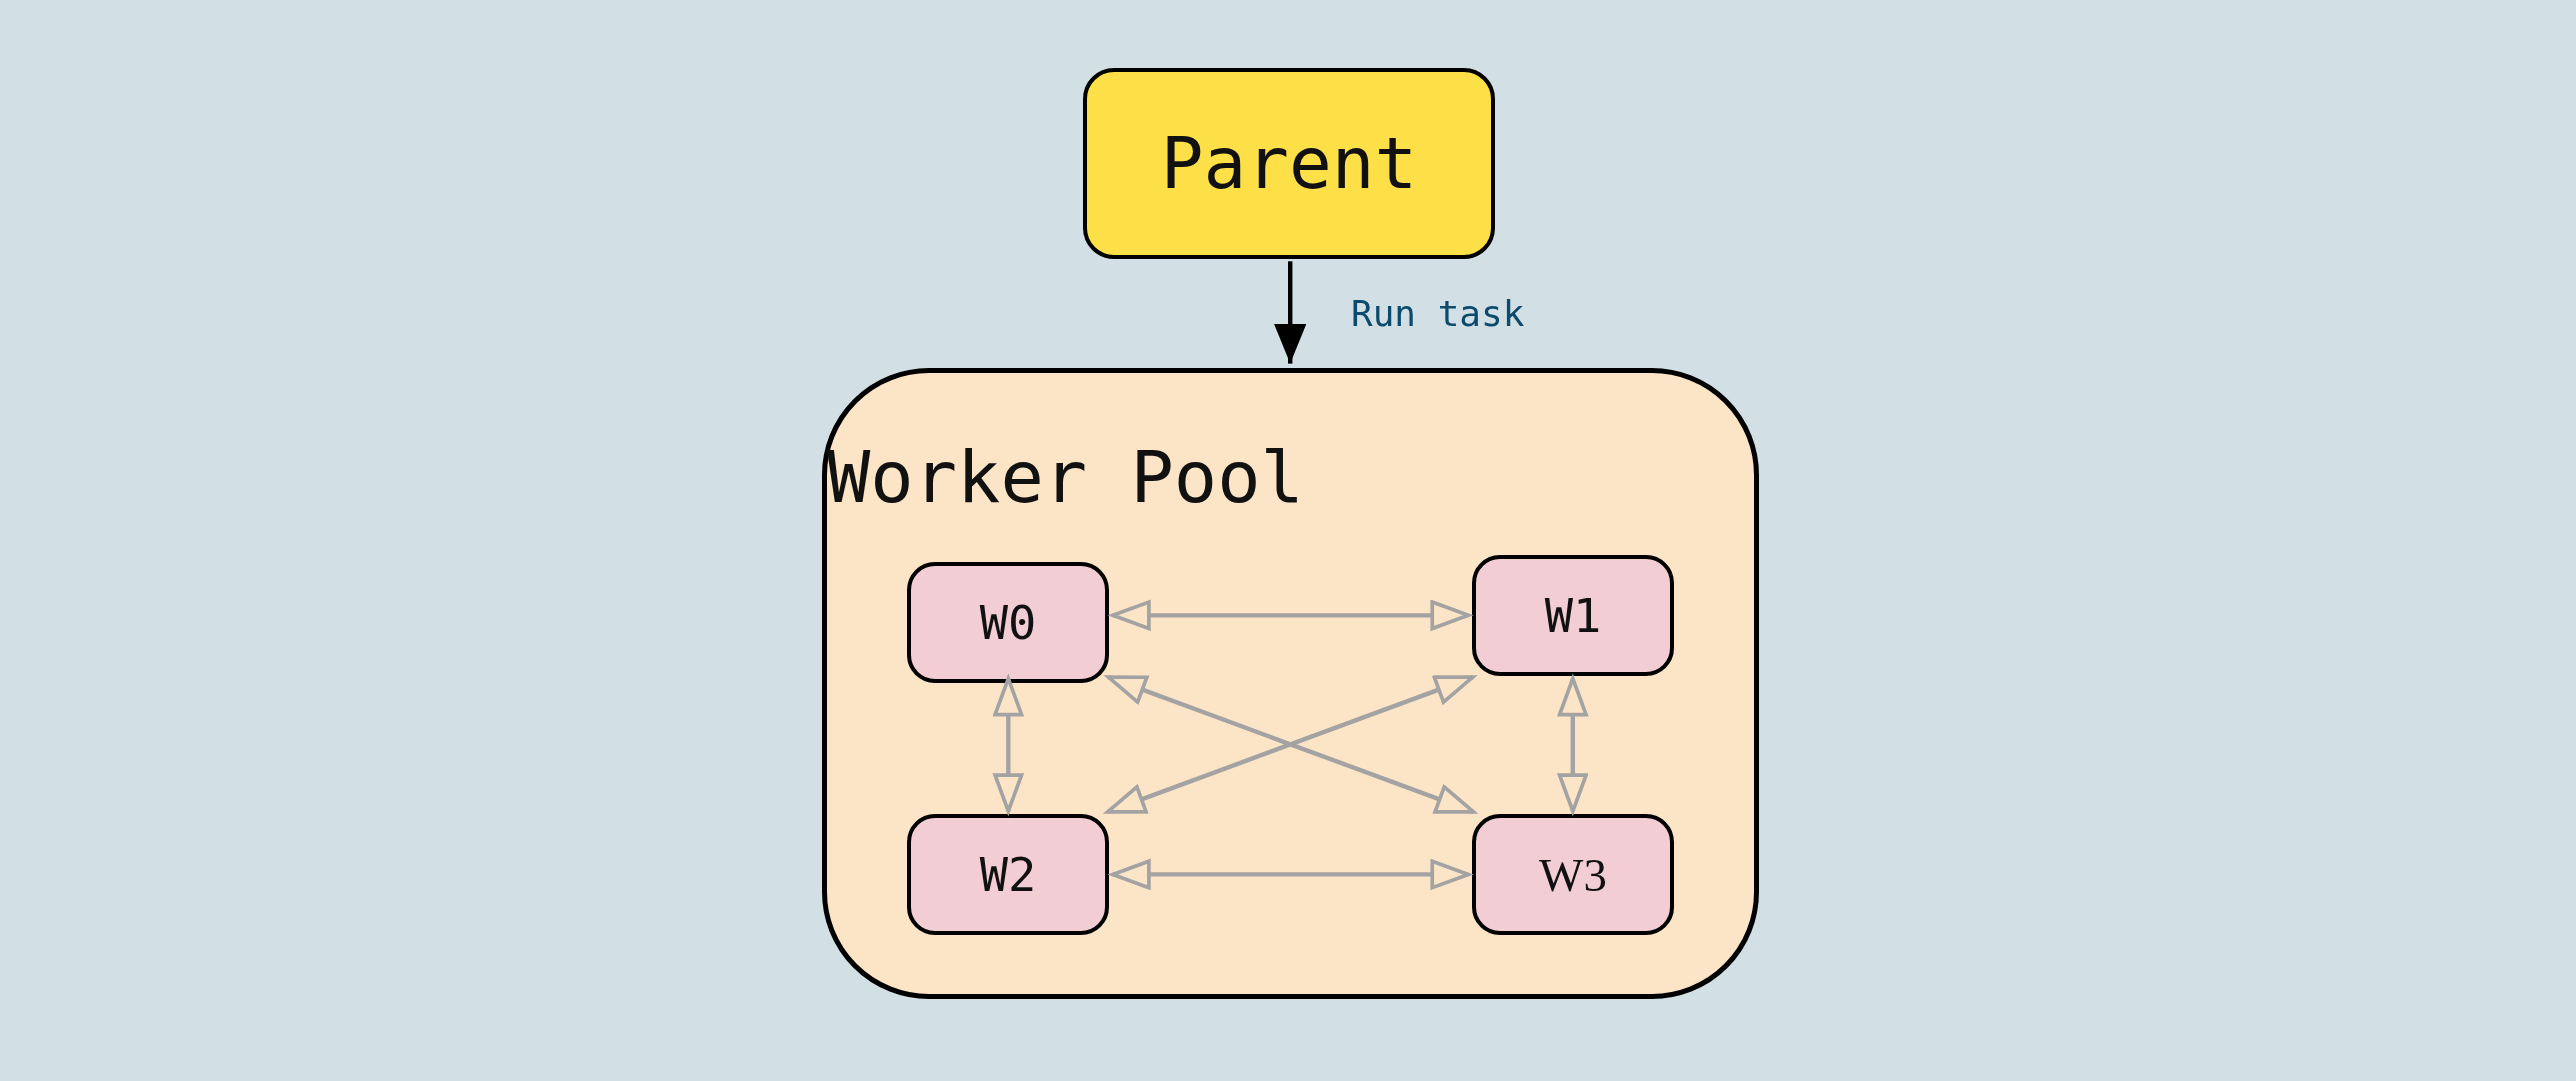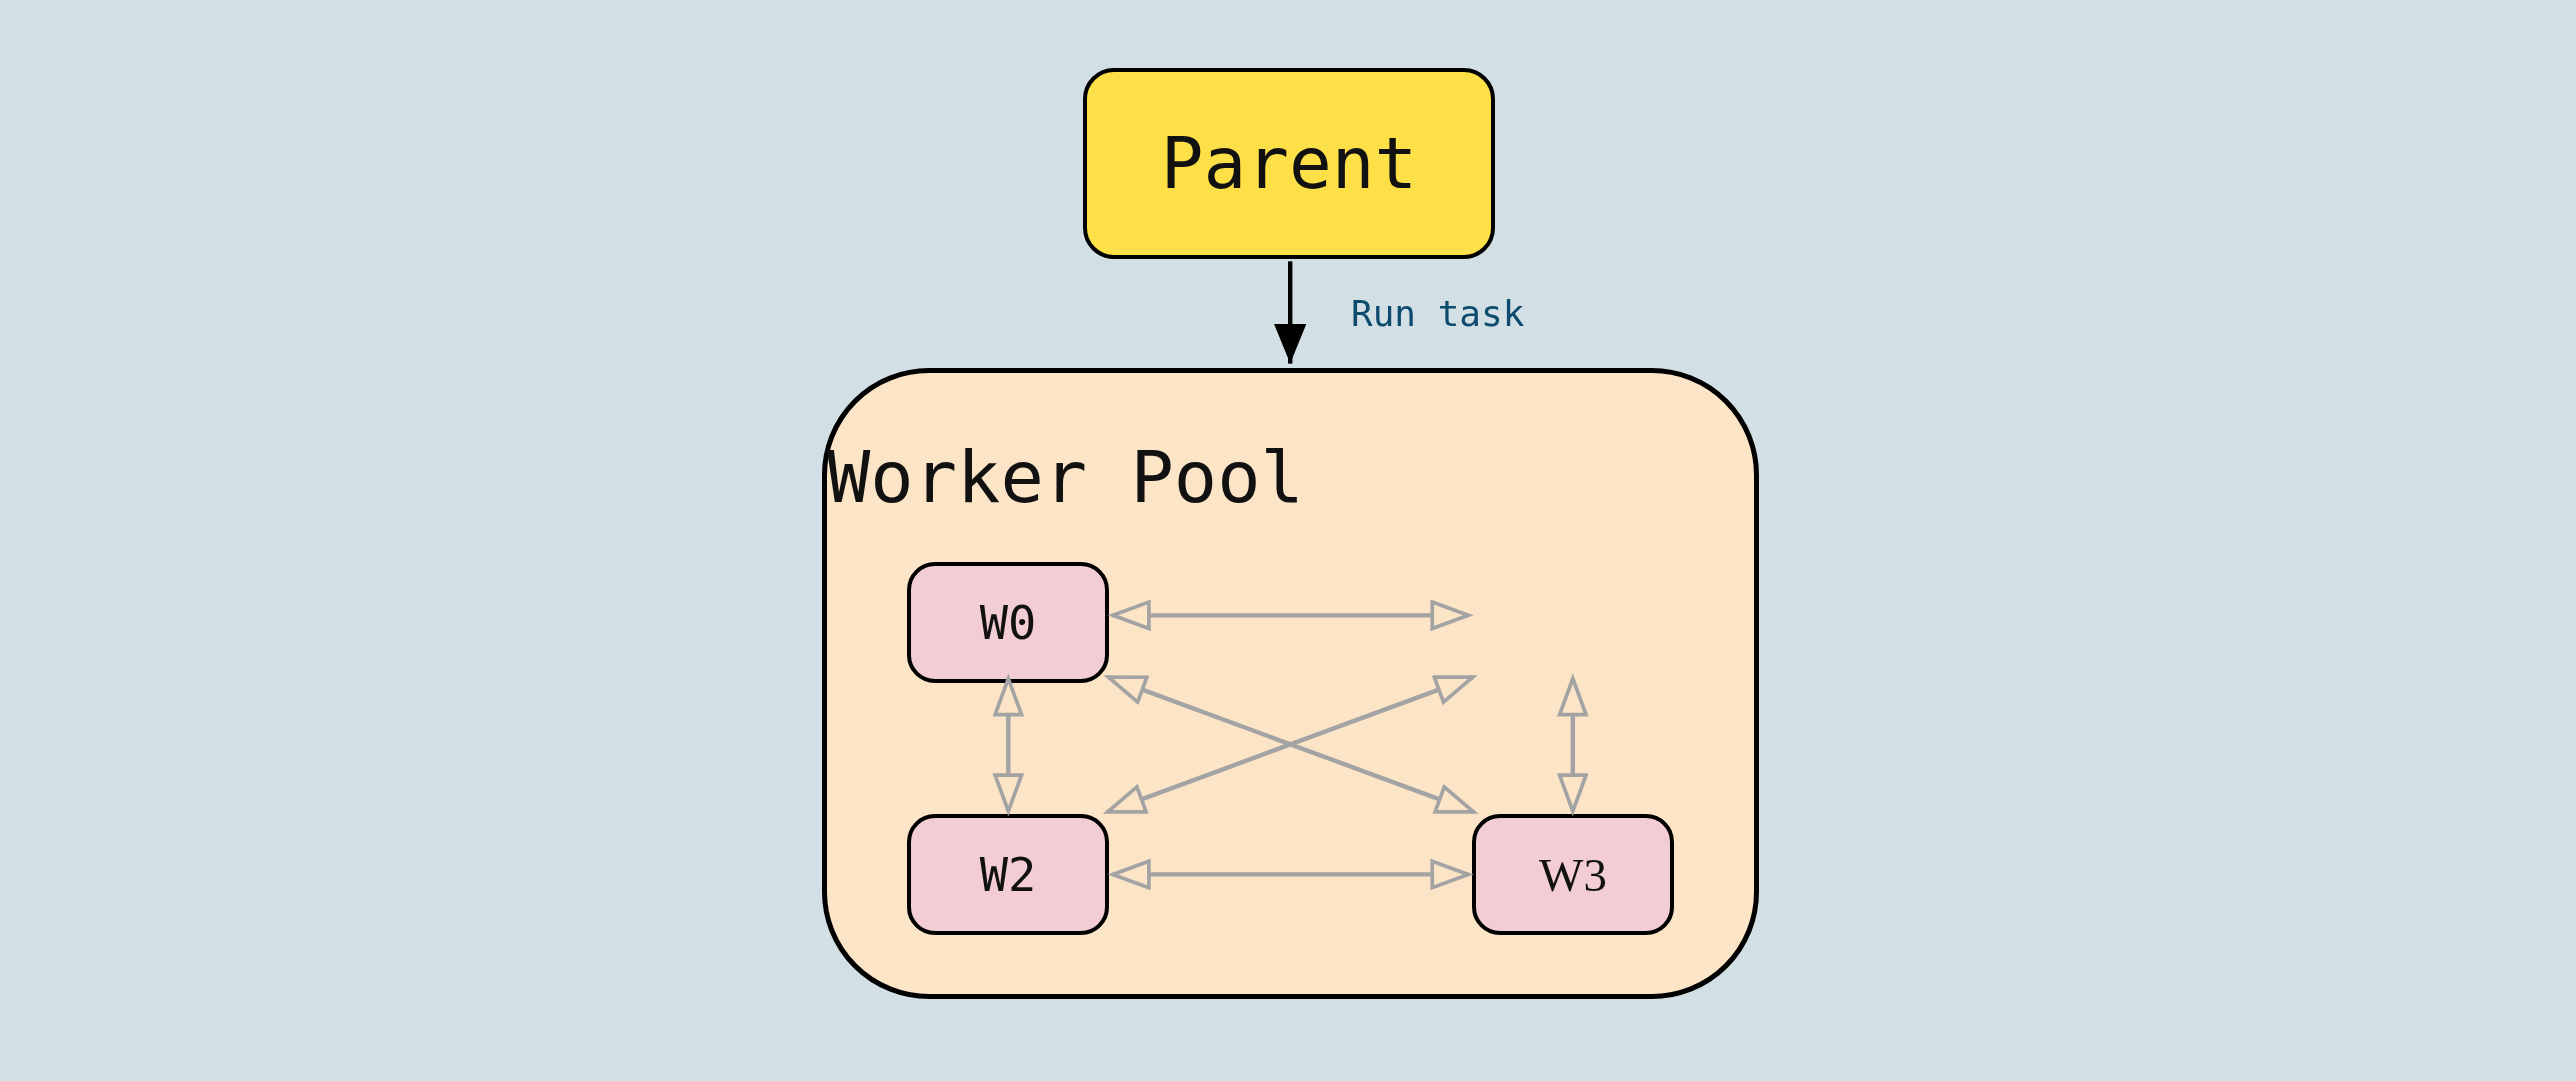--- a/index.html
+++ b/index.html
@@ -78,20 +78,23 @@
     <div class="pool-title">Worker Pool</div>
   </div>
 
   <div class="node parent-node">
     <span>Parent</span>
   </div>
 
   <div class="node worker w0">
     <span>W0</span>
   </div>
+  <div class="node worker w1">
+    <span>W1</span>
+  </div>
   <div class="node worker w2">
     <span>W2</span>
   </div>
   <div class="node worker w3">
     <span>W3</span>
   </div>
 
   <div class="edge-label">Run task</div>
 
   <svg class="edges" viewBox="0 0 3500 1470" xmlns="http://www.w3.org/2000/svg">

